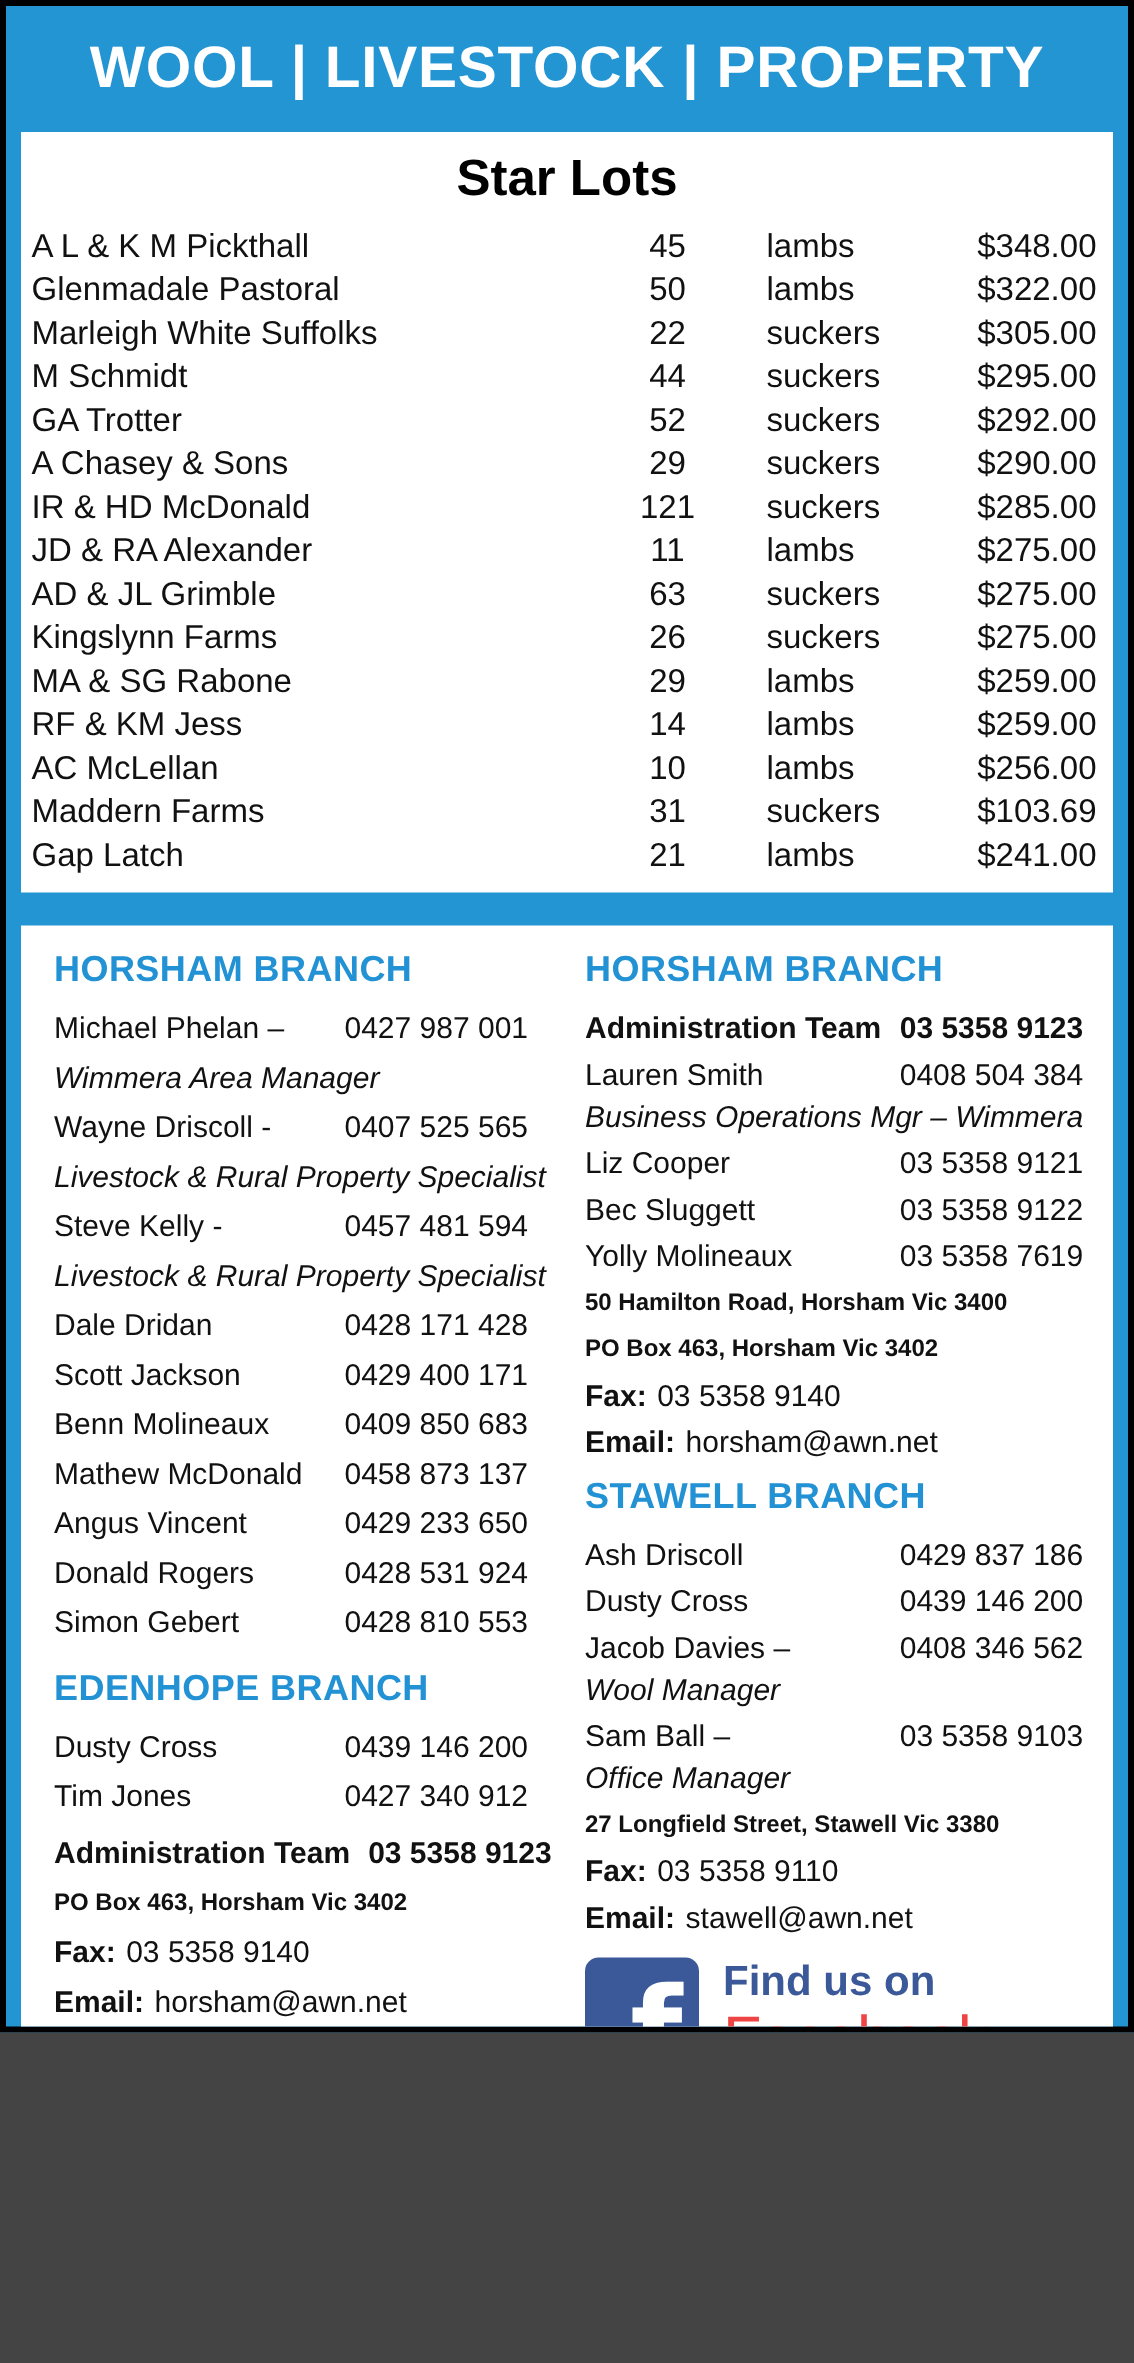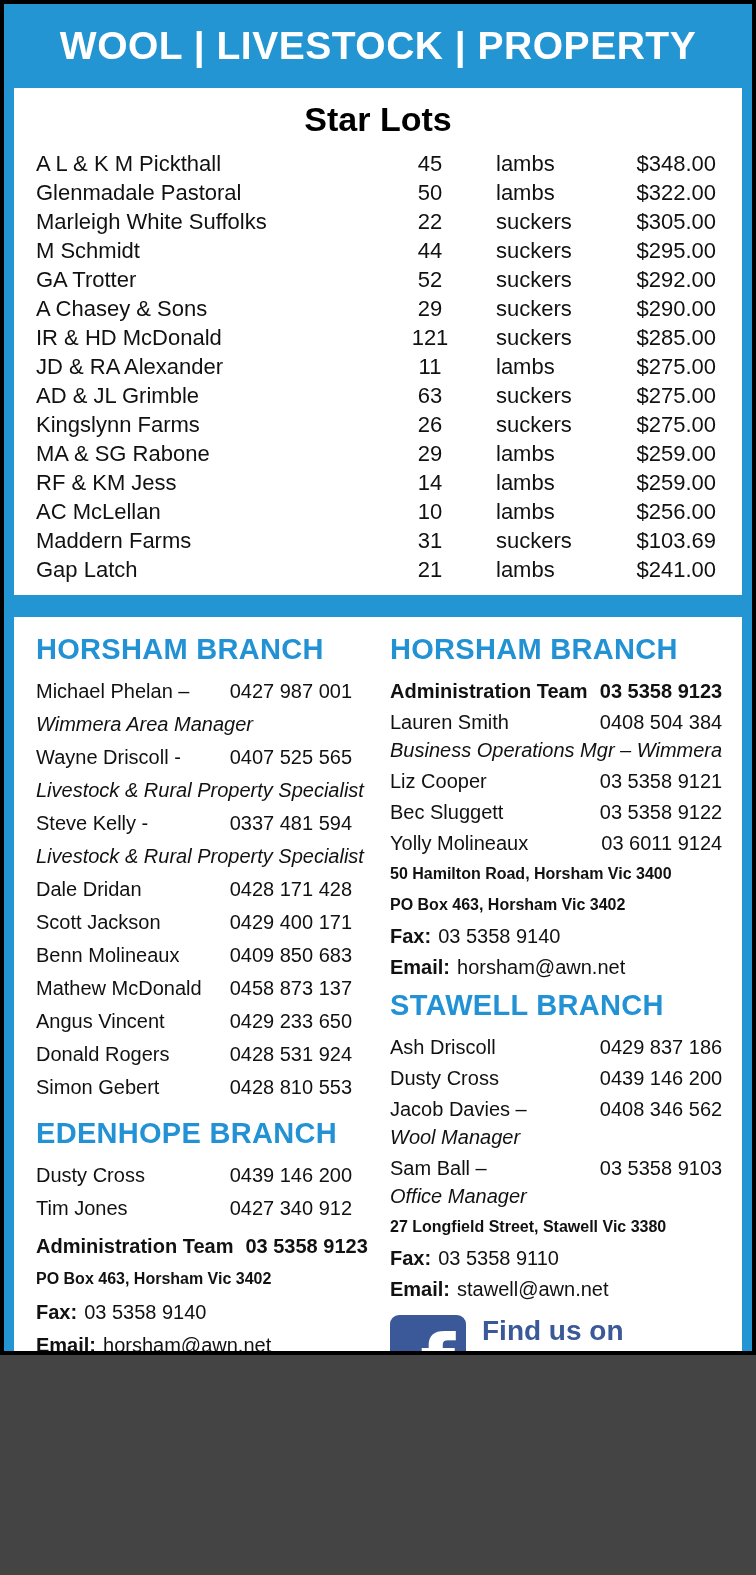--- a/index.html
+++ b/index.html
@@ -15,35 +15,35 @@
   }
   
   .header {
     height:84px; flex:0 0 84px;
     display:flex; align-items:center; justify-content:center;
     color:#fff; font-weight:bold; font-size:39px; letter-spacing:0.5px;
     white-space:pre;
   }
   
   .panel { background:#fff; margin:0 10px; }
-  .star-panel { flex:0 0 507px; padding:6px 22px 0; }
+  .star-panel { flex:0 0 507px; padding:6px 7px 0; }
   .star-title { text-align:center; font-weight:bold; font-size:34px; margin:6px 0 10px; color:#000; }
   .star-table { }
   .srow { display:flex; font-size:22px; line-height:29px; color:#111; }
   .sname { flex:1; }
   .sqty  { width:60px; text-align:center; }
   .stype { width:150px; padding-left:36px; }
   .sprice{ width:110px; text-align:right; padding-right:4px; }
   .gap { flex:0 0 22px; }
   
   .contacts-panel { flex:0 0 786px; padding:12px 22px 0; display:flex; }
   .col-left  { width:316px; flex:0 0 316px; }
   .col-spacer{ flex:0 0 38px; }
   .col-right { flex:1; }
-  .bheading { color:#2292d4; font-weight:bold; font-size:29px; letter-spacing:0.3px; margin:4px 0 13px; white-space:nowrap; }
+  .bheading { color:#2292d4; font-weight:bold; font-size:24px; letter-spacing:0.3px; margin:4px 0 13px; white-space:nowrap; }
   .crow { display:flex; justify-content:space-between; font-size:20px; line-height:24px; margin-bottom:9px; color:#111; white-space:nowrap;gap:12px; }
   .crow.bold { font-weight:bold; }
   .crole { font-style:italic; font-size:20px; line-height:24px; margin-bottom:9px; color:#111; white-space:nowrap; }
   .cbold { font-weight:bold; font-size:16px; line-height:24px; margin-bottom:9px; color:#111; white-space:nowrap; }
   .clabeled { font-size:20px; line-height:24px; margin-bottom:9px; color:#111; white-space:nowrap; }
   .clabeled b { margin-right:7px; }
   .mt-lg { margin-top:18px; }
   .mt-md { margin-top:14px; }
   .mt-sm { margin-top:10px; }
   .col-right .crow, .col-right .crole, .col-right .cbold, .col-right .clabeled { margin-bottom:7px; }
@@ -178,21 +178,21 @@
           <span>0427 987 001</span>
         </div>
       <div class="crole">Wimmera Area Manager</div>
       <div class="crow">
           <span>Wayne Driscoll -</span>
           <span>0407 525 565</span>
         </div>
       <div class="crole">Livestock &amp; Rural Property Specialist</div>
       <div class="crow">
           <span>Steve Kelly -</span>
-          <span>0337 481 594</span>
+          <span>0457 481 594</span>
         </div>
       <div class="crole">Livestock &amp; Rural Property Specialist</div>
       <div class="crow">
           <span>Dale Dridan</span>
           <span>0428 171 428</span>
         </div>
       <div class="crow">
           <span>Scott Jackson</span>
           <span>0429 400 171</span>
         </div>
@@ -250,21 +250,21 @@
       <div class="crow">
           <span>Liz Cooper</span>
           <span>03 5358 9121</span>
         </div>
       <div class="crow">
           <span>Bec Sluggett</span>
           <span>03 5358 9122</span>
         </div>
       <div class="crow">
           <span>Yolly Molineaux</span>
-          <span>03 6011 9124</span>
+          <span>03 5358 7619</span>
         </div>
       <div class="cbold">50 Hamilton Road, Horsham Vic 3400</div>
       <div class="cbold">PO Box 463, Horsham Vic 3402</div>
       <div class="clabeled"><b>Fax:</b><span>03 5358 9140</span></div>
       <div class="clabeled"><b>Email:</b><span>horsham@awn.net</span></div>
       <div class="bheading mt-sm">STAWELL BRANCH</div>
       <div class="crow">
           <span>Ash Driscoll</span>
           <span>0429 837 186</span>
         </div>

